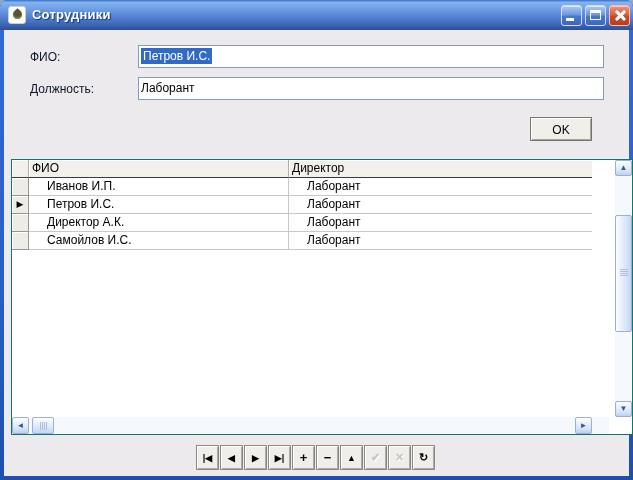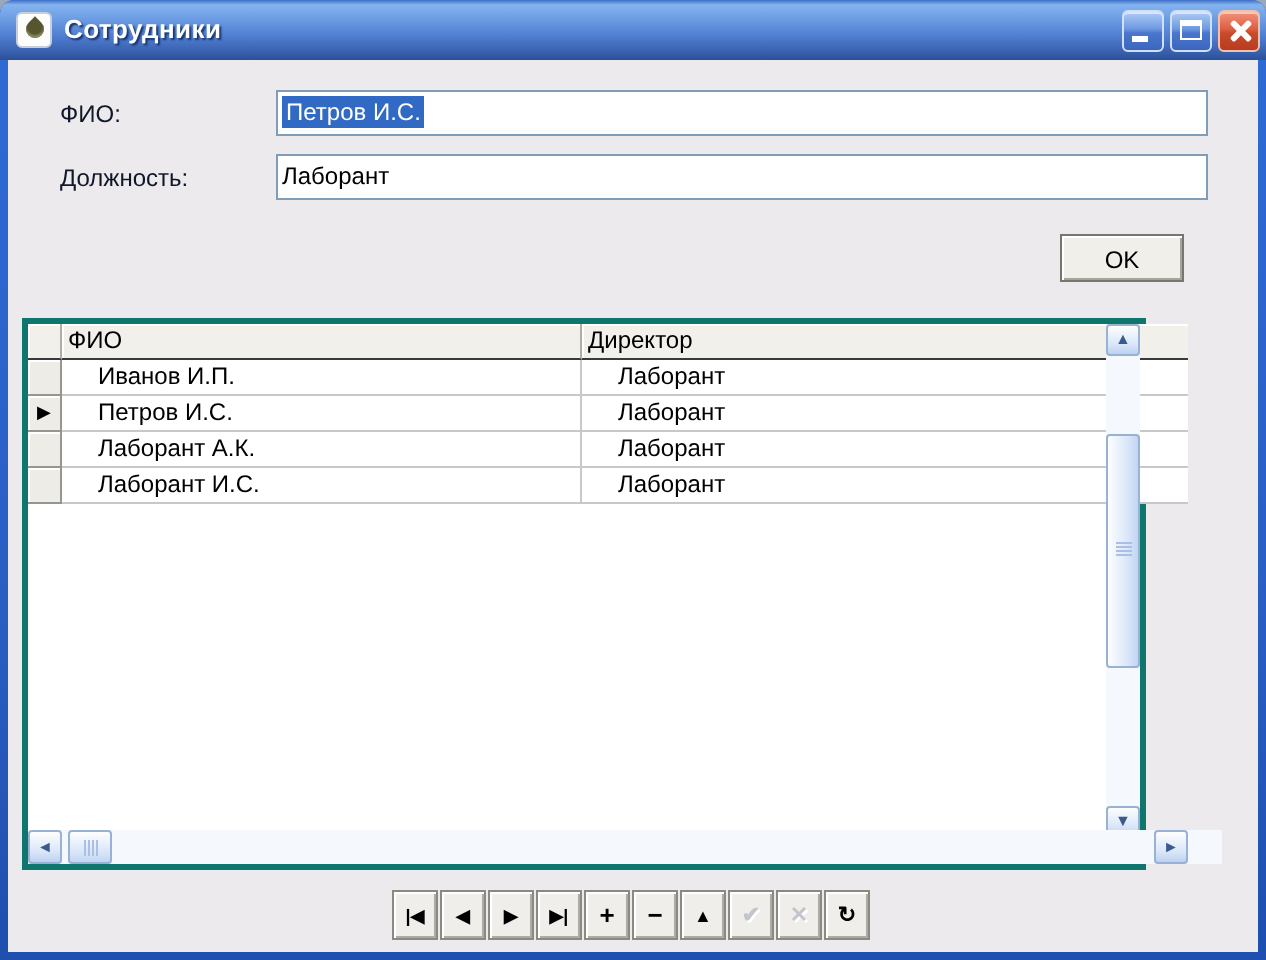--- a/index.html
+++ b/index.html
@@ -33,22 +33,22 @@
   
   .client{position:absolute;left:4px;top:30px;width:625px;height:446px;background:#ECEAEC;}
   .field-label{position:absolute;font-size:12px;color:#0f172a;}
   .edit{position:absolute;left:134px;width:466px;height:23px;background:#FFFFFF;
     border:1px solid #7F9DB9;font-size:12px;line-height:21px;padding:0 2px;color:#000;}
   .edit .sel{background:#316AC5;color:#FFFFFF;padding:1px 2px;}
   .ok-button{position:absolute;left:526px;top:87px;width:62px;height:24px;background:#F0EFE9;
     border:1px solid #76766E;box-shadow:inset 1px 1px 0 #FFFFFF,inset -1px -1px 0 #A5A59B;
     font-size:12px;color:#000;text-align:center;line-height:22px;}
   
-  .grid{position:absolute;left:7px;top:129px;width:562px;height:276px;background:#FFFFFF;
-    border:3px solid #0f766e;}
+  .grid{position:absolute;left:7px;top:129px;width:622px;height:276px;background:#FFFFFF;
+    border:1px solid #0f766e;}
   .grid-head{position:absolute;left:0;top:0;height:18px;display:flex;width:580px;}
   .hcell{height:18px;background:#F1F0EB;box-shadow:inset 1px 1px 0 #FFFFFF;
     border-right:1px solid #AFAFA7;border-bottom:1px solid #3A3A3A;
     font-size:12px;color:#000;padding:1px 0 0 3px;overflow:hidden;white-space:nowrap;}
   .hcell.ind{width:17px;padding:0;}
   .hcell.c1{width:260px;} .hcell.c2{width:303px;border-right:none;}
   .grid-row{position:absolute;left:0;height:18px;display:flex;width:580px;background:#FFFFFF;}
   .cell{height:18px;font-size:12px;color:#000;padding:1px 0 0 18px;
     border-right:1px solid #C8C8C8;border-bottom:1px solid #C8C8C8;overflow:hidden;white-space:nowrap;}
   .cell.ind{width:17px;background:#EDECE7;box-shadow:inset 1px 1px 0 #FFFFFF;
@@ -125,26 +125,26 @@
         <div class="cell c1">Иванов И.П.</div>
         <div class="cell c2">Лаборант</div>
       </div>
       <div class="grid-row" style="top:36px;">
         <div class="cell ind"><span class="marker">▶</span></div>
         <div class="cell c1">Петров И.С.</div>
         <div class="cell c2">Лаборант</div>
       </div>
       <div class="grid-row" style="top:54px;">
         <div class="cell ind"></div>
-        <div class="cell c1">Лаборант А.К.</div>
+        <div class="cell c1">Директор А.К.</div>
         <div class="cell c2">Лаборант</div>
       </div>
       <div class="grid-row" style="top:72px;">
         <div class="cell ind"></div>
-        <div class="cell c1">Лаборант И.С.</div>
+        <div class="cell c1">Самойлов И.С.</div>
         <div class="cell c2">Лаборант</div>
       </div>
 
       <div class="vscroll">
         <div class="sbtn up"><span>▲</span></div>
         <div class="vthumb">
             <span class="grip"></span>
           </div>
         <div class="sbtn down"><span>▼</span></div>
       </div>

